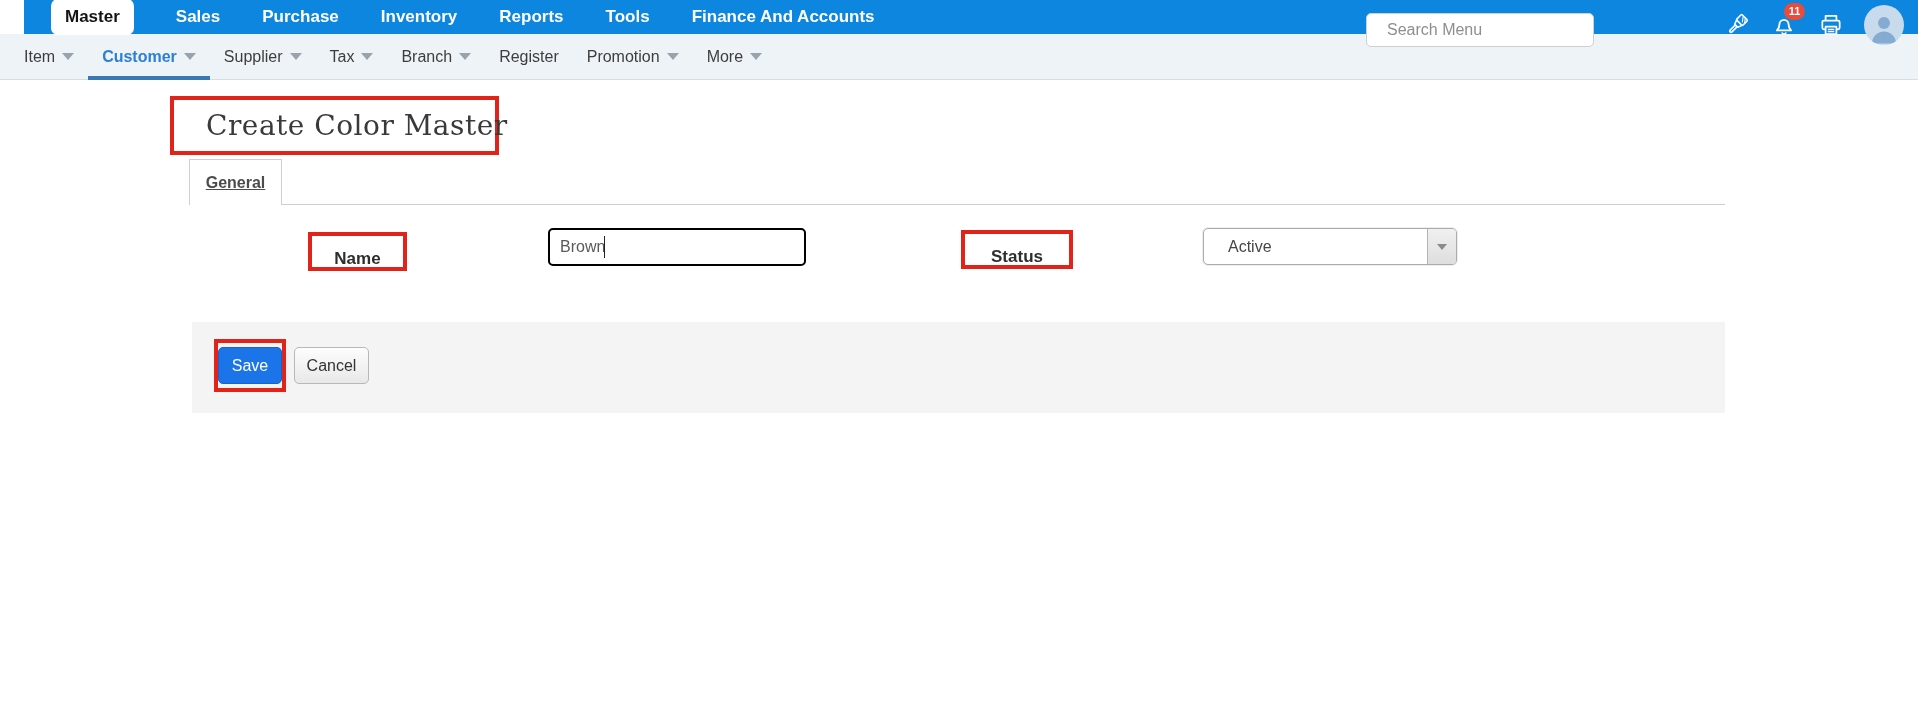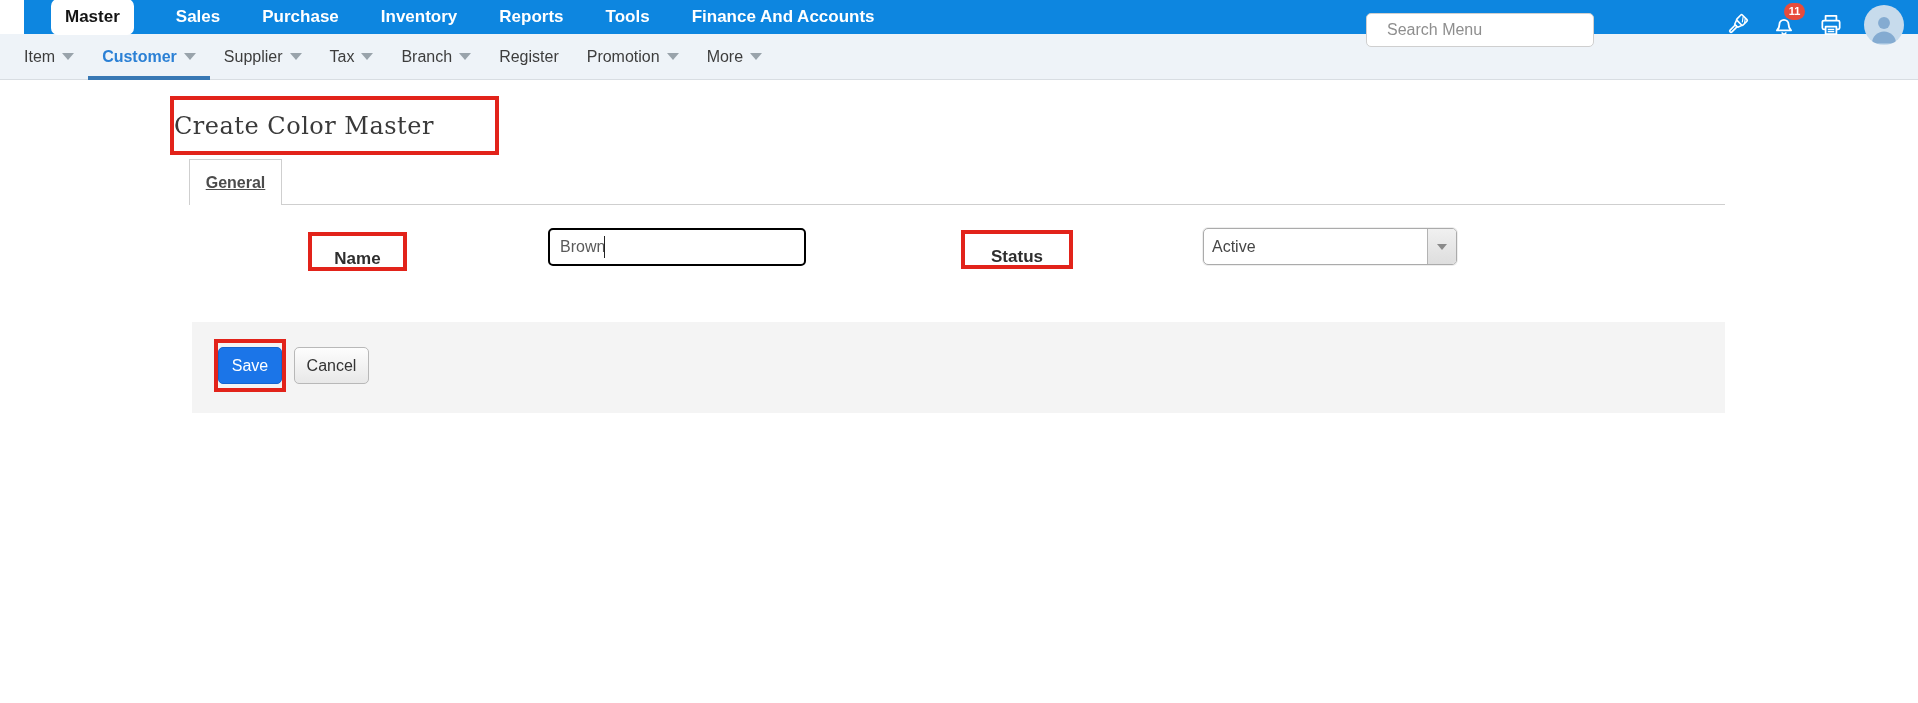--- a/index.html
+++ b/index.html
@@ -24,34 +24,34 @@
   .subnav { height:46px; background:#eef3f8; border-bottom:1px solid #d8dde2; display:flex; align-items:stretch; padding-left:10px; }
   .subnav-item { position:relative; display:flex; align-items:center; gap:7px; padding:0 14px; font-size:16px; color:#3d3d3d; cursor:pointer; white-space:nowrap; }
   .subnav-item.active { color:#2b80d5; font-weight:bold; }
   .subnav-item.active::after { content:""; position:absolute; left:0; right:0; bottom:-1px; height:4px; background:#3878b4; }
   .caret { width:0; height:0; border-left:6px solid transparent; border-right:6px solid transparent; border-top:7px solid #99a3ab; }
 
   
   .content { position:relative; height:608px; background:#fff; }
   .red-box { border:4px solid #e2231a; }
   .title-box { position:absolute; left:170px; top:16px; width:329px; height:59px; display:flex; align-items:center; }
-  .page-title { font-family:"DejaVu Serif", serif; font-size:24px; color:#3a3a3a; letter-spacing:0.5px; padding-left:0; white-space:nowrap; }
+  .page-title { font-family:"DejaVu Serif", serif; font-size:28px; color:#3a3a3a; letter-spacing:0.5px; padding-left:32px; white-space:nowrap; }
   .tab { position:absolute; left:189px; top:79px; width:93px; height:46px; background:#fff; border:1px solid #cfcfcf; border-bottom:none; z-index:2; display:flex; align-items:center; justify-content:center; font-size:16px; font-weight:bold; color:#4c4c4c; cursor:pointer;text-decoration:underline; }
   .tabline { position:absolute; left:191px; top:124px; width:1534px; height:1px; background:#cfcfcf; z-index:1; }
 
   .name-box { position:absolute; left:308px; top:152px; width:99px; height:39px; display:flex; align-items:center; justify-content:center; }
   .status-box { position:absolute; left:961px; top:150px; width:112px; height:39px; display:flex; align-items:center; justify-content:center; }
   .field-label { font-size:17px; font-weight:bold; color:#2e2e2e;margin-top:14px; }
 
   .input-wrap { position:absolute; left:548px; top:148px; width:258px; height:38px; }
   .text-input { width:100%; height:100%; border:2px solid #000000; border-radius:5px; padding:0 10px; font-size:16px; color:#5a5a5a; font-family:"Liberation Sans", sans-serif; outline:none; }
   .text-cursor { position:absolute; left:56px; top:8px; width:1px; height:22px; background:#222; }
 
   .select { position:absolute; left:1203px; top:148px; width:254px; height:37px; border:1px solid #ababab; border-radius:5px; background:#fff; display:flex; align-items:center; cursor:pointer; box-shadow:0 0 0 1px #eee; }
-  .select-value { flex:1; padding-left:8px; font-size:16px; color:#464646; }
+  .select-value { flex:1; padding-left:24px; font-size:16px; color:#464646; }
   .select-arrow-seg { width:29px; height:100%; background:linear-gradient(#f0f0f0,#dedede); border-left:1px solid #b3b3b3; border-radius:0 4px 4px 0; display:flex; align-items:center; justify-content:center; }
   .select-arrow { width:0; height:0; border-left:5px solid transparent; border-right:5px solid transparent; border-top:6px solid #8a8a8a; }
 
   .footerbar { position:absolute; left:192px; top:242px; width:1533px; height:91px; background:#f4f4f4; }
   .save-box { position:absolute; left:22px; top:17px; width:72px; height:53px; display:flex; align-items:center; justify-content:center; }
   .save-btn { width:73px; height:37px; background:#1b75e8; border:1px solid #1565cf; border-radius:5px; color:#fff; font-size:16px; font-family:"Liberation Sans", sans-serif; cursor:pointer; }
   .cancel-btn { position:absolute; left:102px; top:25px; width:75px; height:37px; background:linear-gradient(#fdfdfd,#e8e8e8); border:1px solid #b8b8b8; border-radius:5px; color:#333; font-size:16px; font-family:"Liberation Sans", sans-serif; cursor:pointer; }
 </style>
 </head>
 <body>

